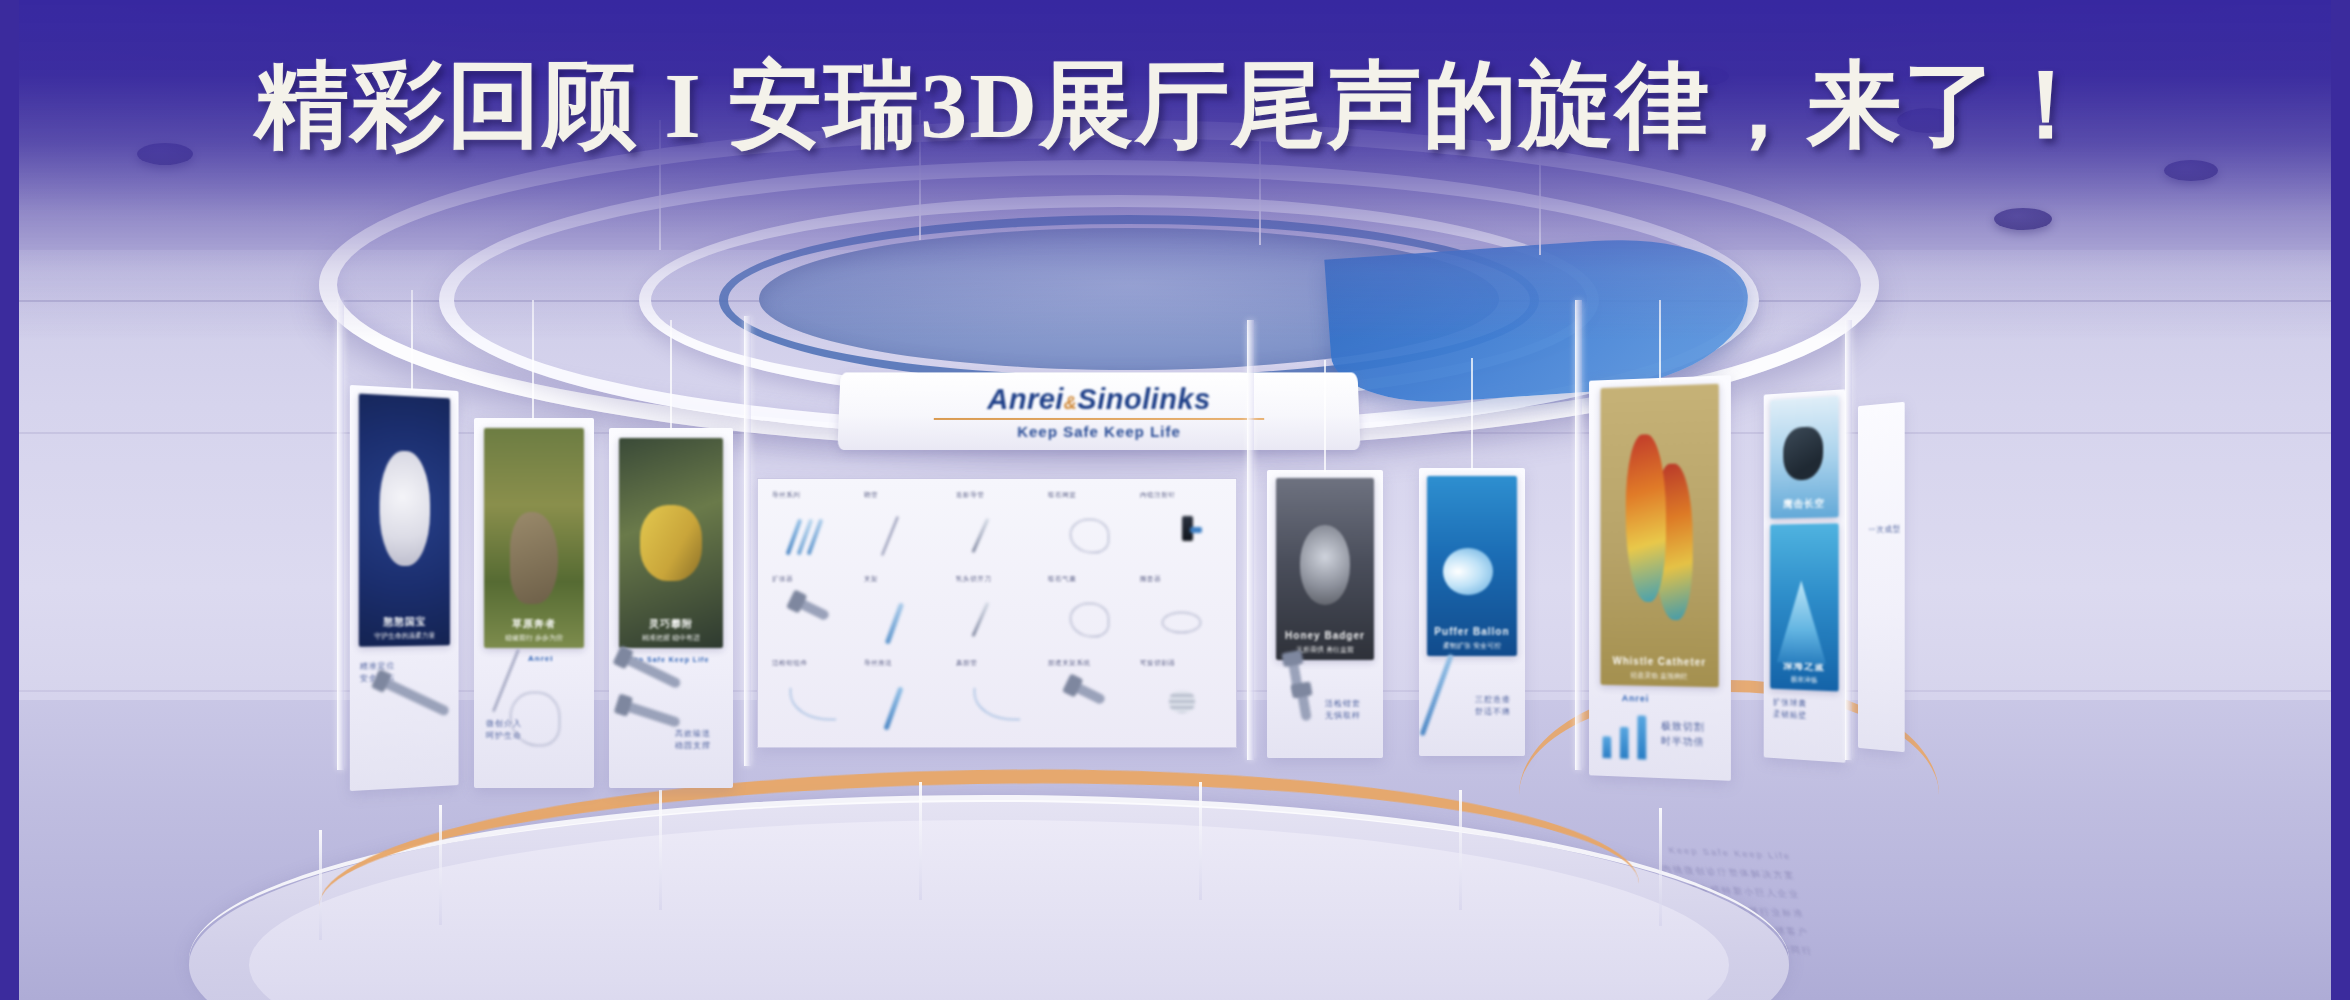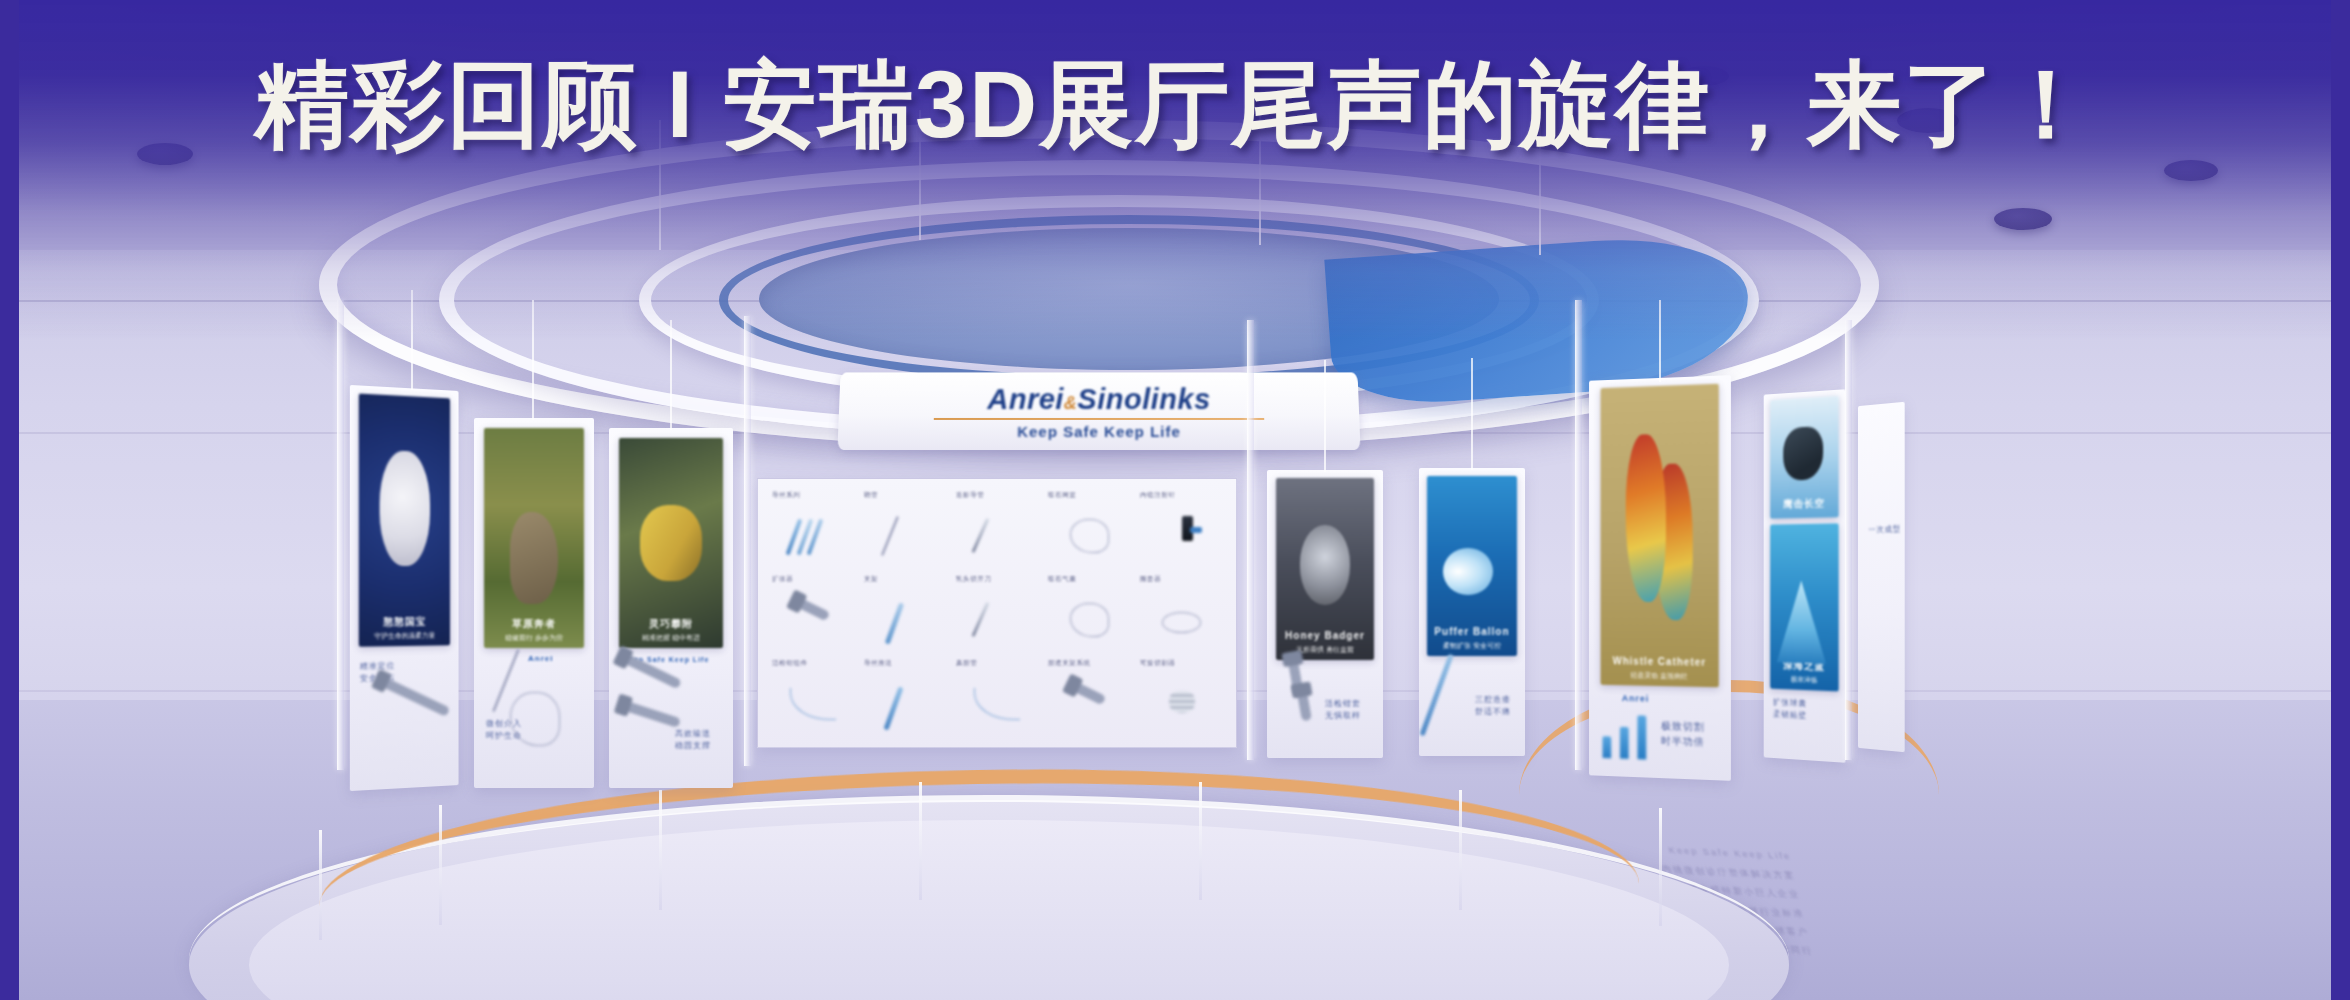--- a/index.html
+++ b/index.html
@@ -190,21 +190,21 @@
       rgba(57,42,158,.97) 22%,
       rgba(70,56,162,.82) 42%,
       rgba(95,82,172,.5) 62%,
       rgba(130,120,190,.22) 80%,
       rgba(160,155,205,0) 100%);}
 
   .title{position:absolute;left:0;top:0;width:100%;height:210px;z-index:50;
     display:flex;align-items:center;justify-content:center;}
   .title h1{margin:8px;font-size:94px;line-height:1;font-weight:bold;color:#f4f2ea;
     letter-spacing:2px;white-space:nowrap;
-    text-shadow:4px 5px 7px rgba(28,18,78,.55), 0 0 2px rgba(255,255,255,.3);}
+    text-shadow:4px 5px 7px rgba(28,18,78,.55), 0 0 2px rgba(255,255,255,.3);font-family:Liberation Serif, serif;}
 </style>
 </head>
 <body>
 
 <div id="stage">
 
   <div id="scene">
 
     <div class="ceiling"></div>
 

